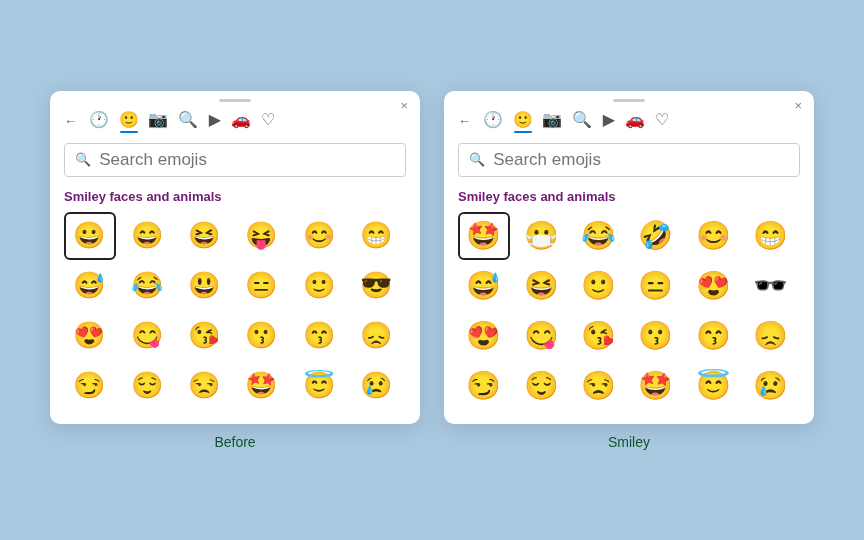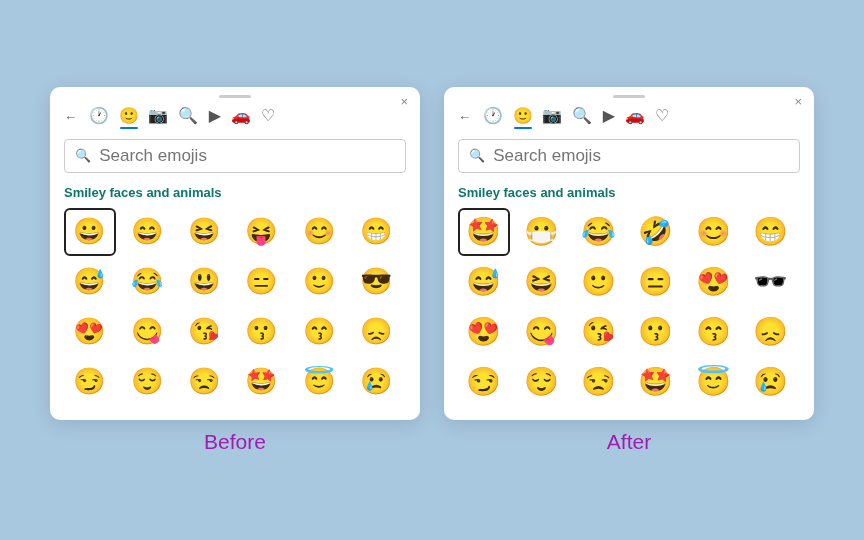--- a/index.html
+++ b/index.html
@@ -19,22 +19,22 @@
       gap: 24px;
       align-items: flex-start;
     }
     .panel-wrapper {
       display: flex;
       flex-direction: column;
       align-items: center;
       gap: 10px;
     }
     .panel-label {
-      font-size: 21px;
-      color: #a21caf;
+      font-size: 14px;
+      color: #14532d;
       font-weight: 400;
     }
     .panel {
       width: 370px;
       background: #fff;
       border-radius: 10px;
       box-shadow: 0 4px 20px rgba(0,0,0,0.12);
       padding: 0 0 14px 0;
       position: relative;
     }
@@ -108,21 +108,21 @@
       border: none;
       outline: none;
       font-size: 17px;
       color: #555;
       background: transparent;
       width: 100%;
     }
     .section-title {
       font-size: 13px;
       font-weight: 600;
-      color: #0f766e;
+      color: #701a75;
       padding: 4px 14px 8px;
     }
     .emoji-grid {
       display: grid;
       grid-template-columns: repeat(6, 1fr);
       gap: 2px;
       padding: 0 14px;
     }
     .emoji-cell {
       display: flex;
@@ -239,16 +239,16 @@
         <div class="emoji-cell">😙</div>
         <div class="emoji-cell">😞</div>
         <div class="emoji-cell">😏</div>
         <div class="emoji-cell">😌</div>
         <div class="emoji-cell">😒</div>
         <div class="emoji-cell">🤩</div>
         <div class="emoji-cell">😇</div>
         <div class="emoji-cell">😢</div>
       </div>
     </div>
-    <div class="panel-label">After</div>
+    <div class="panel-label">Smiley</div>
   </div>
 
 </div>
 
 </body></html>

